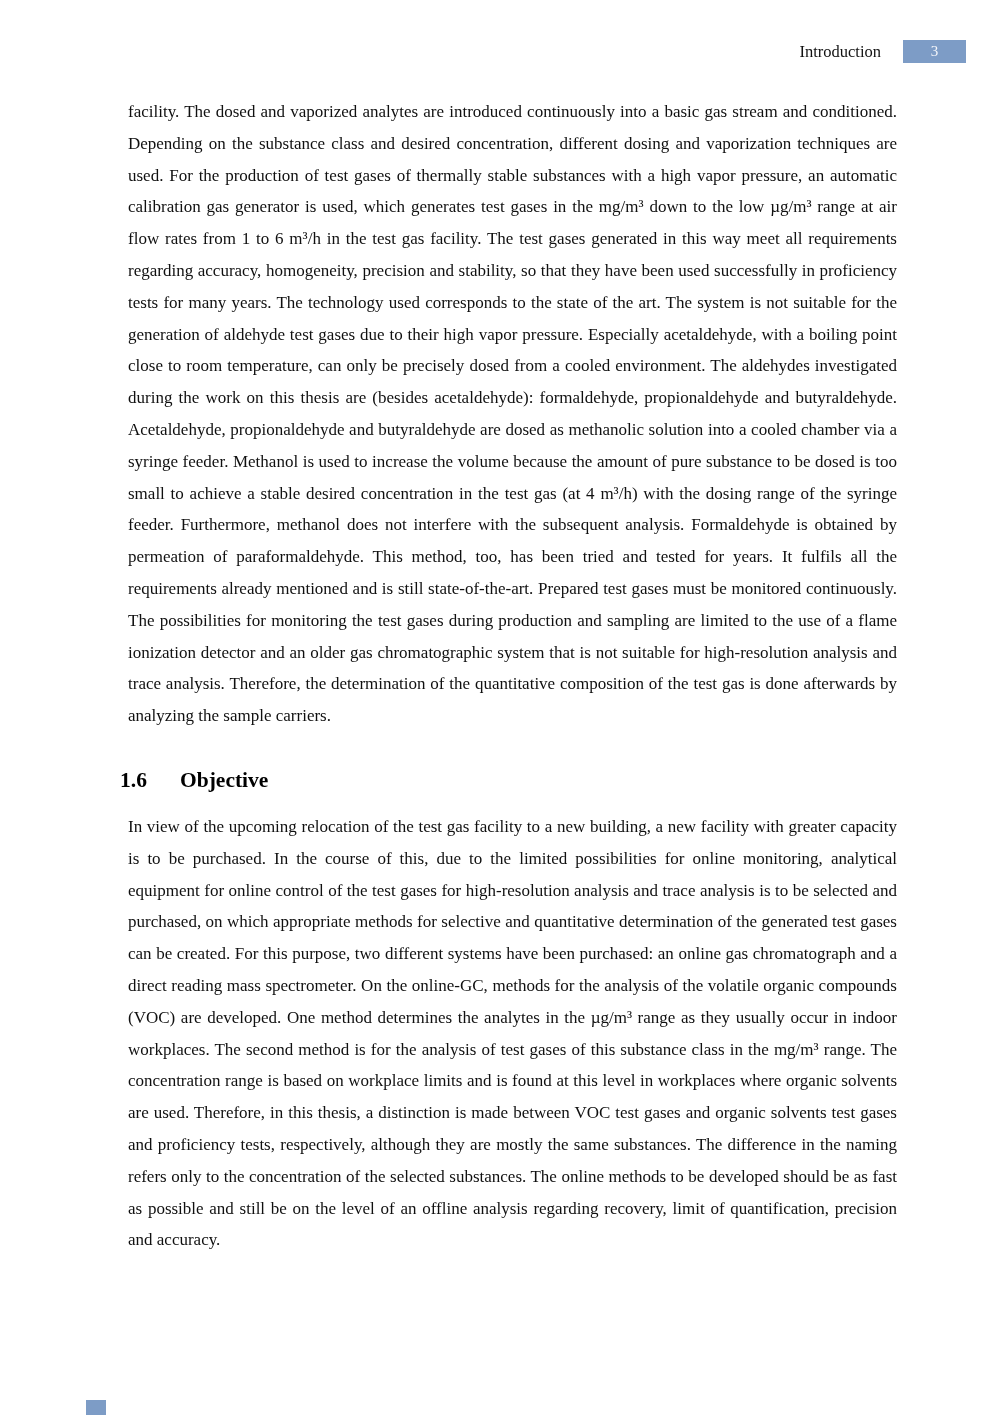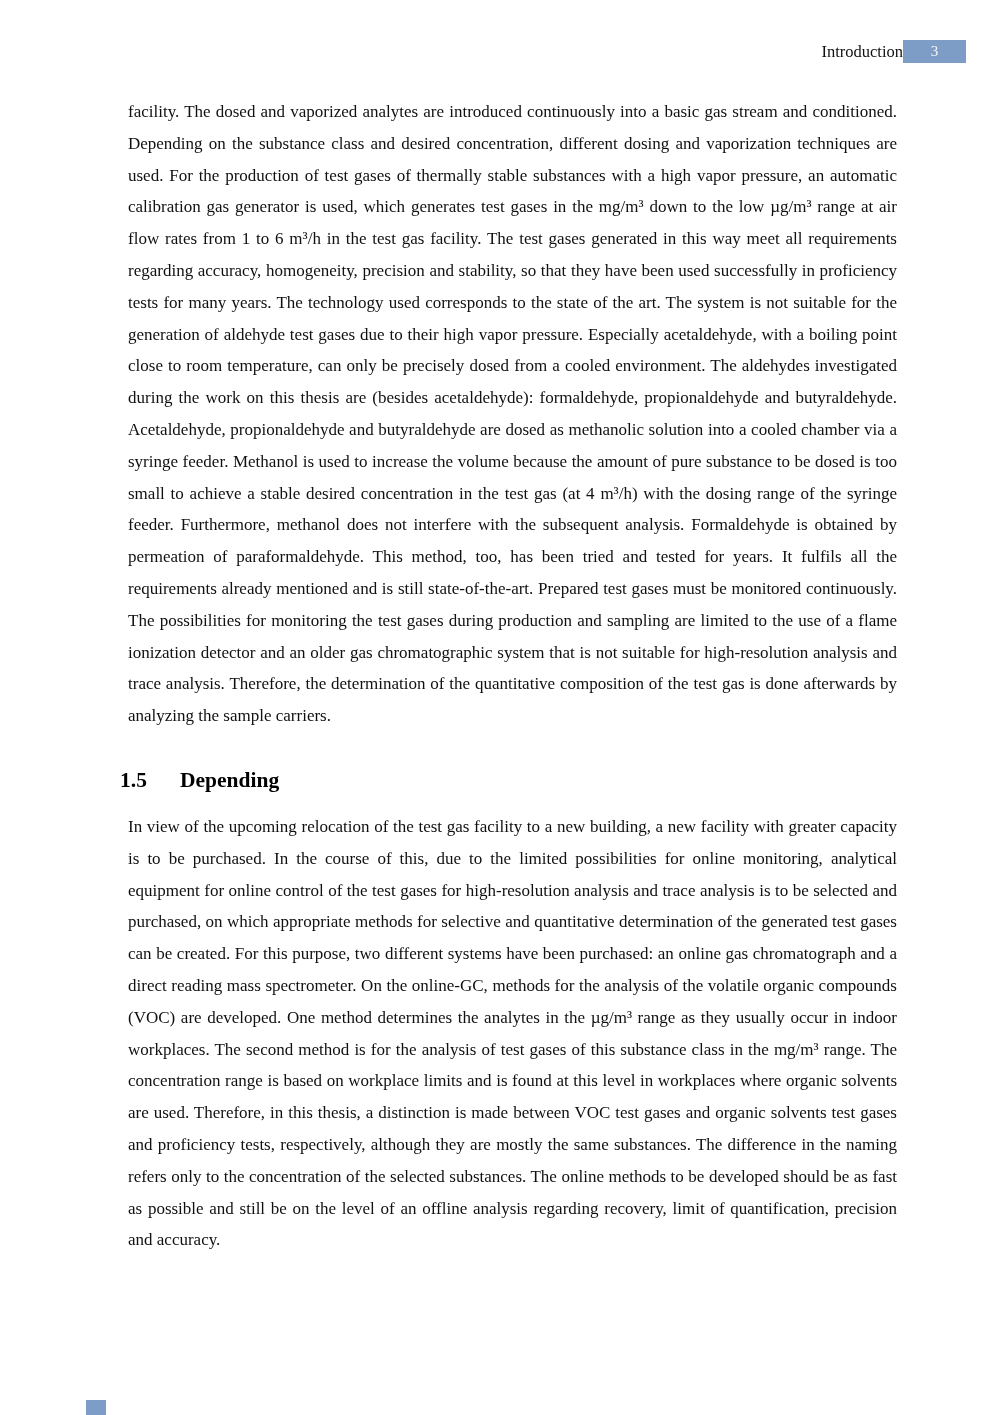--- a/index.html
+++ b/index.html
@@ -12,20 +12,21 @@
     color: #111111;
     position: relative;
     overflow: hidden;
   }
   .page-header {
     position: absolute;
     top: 40px;
     right: 34px;
     display: flex;
     align-items: center;
+    gap: 22px;
     margin-left: 16px;
   }
   .header-title {
     font-size: 16.5px;
     color: #111111;
   }
   .page-number-box {
     width: 63px;
     height: 23px;
     background: var(--accent);
@@ -74,19 +75,19 @@
   <span class="header-title">Introduction</span>
   <span class="page-number-box">
     <span>3</span>
   </span>
 </div>
 
 <div class="body-area">
   <p class="body-text">facility. The dosed and vaporized analytes are introduced continuously into a basic gas stream and conditioned. Depending on the substance class and desired concentration, different dosing and vaporization techniques are used. For the production of test gases of thermally stable substances with a high vapor pressure, an automatic calibration gas generator is used, which generates test gases in the mg/m³ down to the low µg/m³ range at air flow rates from 1 to 6 m³/h in the test gas facility. The test gases generated in this way meet all requirements regarding accuracy, homogeneity, precision and stability, so that they have been used successfully in proficiency tests for many years. The technology used corresponds to the state of the art. The system is not suitable for the generation of aldehyde test gases due to their high vapor pressure. Especially acetaldehyde, with a boiling point close to room temperature, can only be precisely dosed from a cooled environment. The aldehydes investigated during the work on this thesis are (besides acetaldehyde): formaldehyde, propionaldehyde and butyraldehyde. Acetaldehyde, propionaldehyde and butyraldehyde are dosed as methanolic solution into a cooled chamber via a syringe feeder. Methanol is used to increase the volume because the amount of pure substance to be dosed is too small to achieve a stable desired concentration in the test gas (at 4 m³/h) with the dosing range of the syringe feeder. Furthermore, methanol does not interfere with the subsequent analysis. Formaldehyde is obtained by permeation of paraformaldehyde. This method, too, has been tried and tested for years. It fulfils all the requirements already mentioned and is still state-of-the-art. Prepared test gases must be monitored continuously. The possibilities for monitoring the test gases during production and sampling are limited to the use of a flame ionization detector and an older gas chromatographic system that is not suitable for high-resolution analysis and trace analysis. Therefore, the determination of the quantitative composition of the test gas is done afterwards by analyzing the sample carriers.</p>
 
   <h2 class="section-heading">
-    <span class="sec-num">1.5</span><span class="sec-title">Depending</span>
+    <span class="sec-num">1.6</span><span class="sec-title">Objective</span>
   </h2>
 
   <p class="body-text">In view of the upcoming relocation of the test gas facility to a new building, a new facility with greater capacity is to be purchased. In the course of this, due to the limited possibilities for online monitoring, analytical equipment for online control of the test gases for high-resolution analysis and trace analysis is to be selected and purchased, on which appropriate methods for selective and quantitative determination of the generated test gases can be created. For this purpose, two different systems have been purchased: an online gas chromatograph and a direct reading mass spectrometer. On the online-GC, methods for the analysis of the volatile organic compounds (VOC) are developed. One method determines the analytes in the µg/m³ range as they usually occur in indoor workplaces. The second method is for the analysis of test gases of this substance class in the mg/m³ range. The concentration range is based on workplace limits and is found at this level in workplaces where organic solvents are used. Therefore, in this thesis, a distinction is made between VOC test gases and organic solvents test gases and proficiency tests, respectively, although they are mostly the same substances. The difference in the naming refers only to the concentration of the selected substances. The online methods to be developed should be as fast as possible and still be on the level of an offline analysis regarding recovery, limit of quantification, precision and accuracy.</p>
 </div>
 
 <div class="footer-mark"></div>
 
 </body></html>

